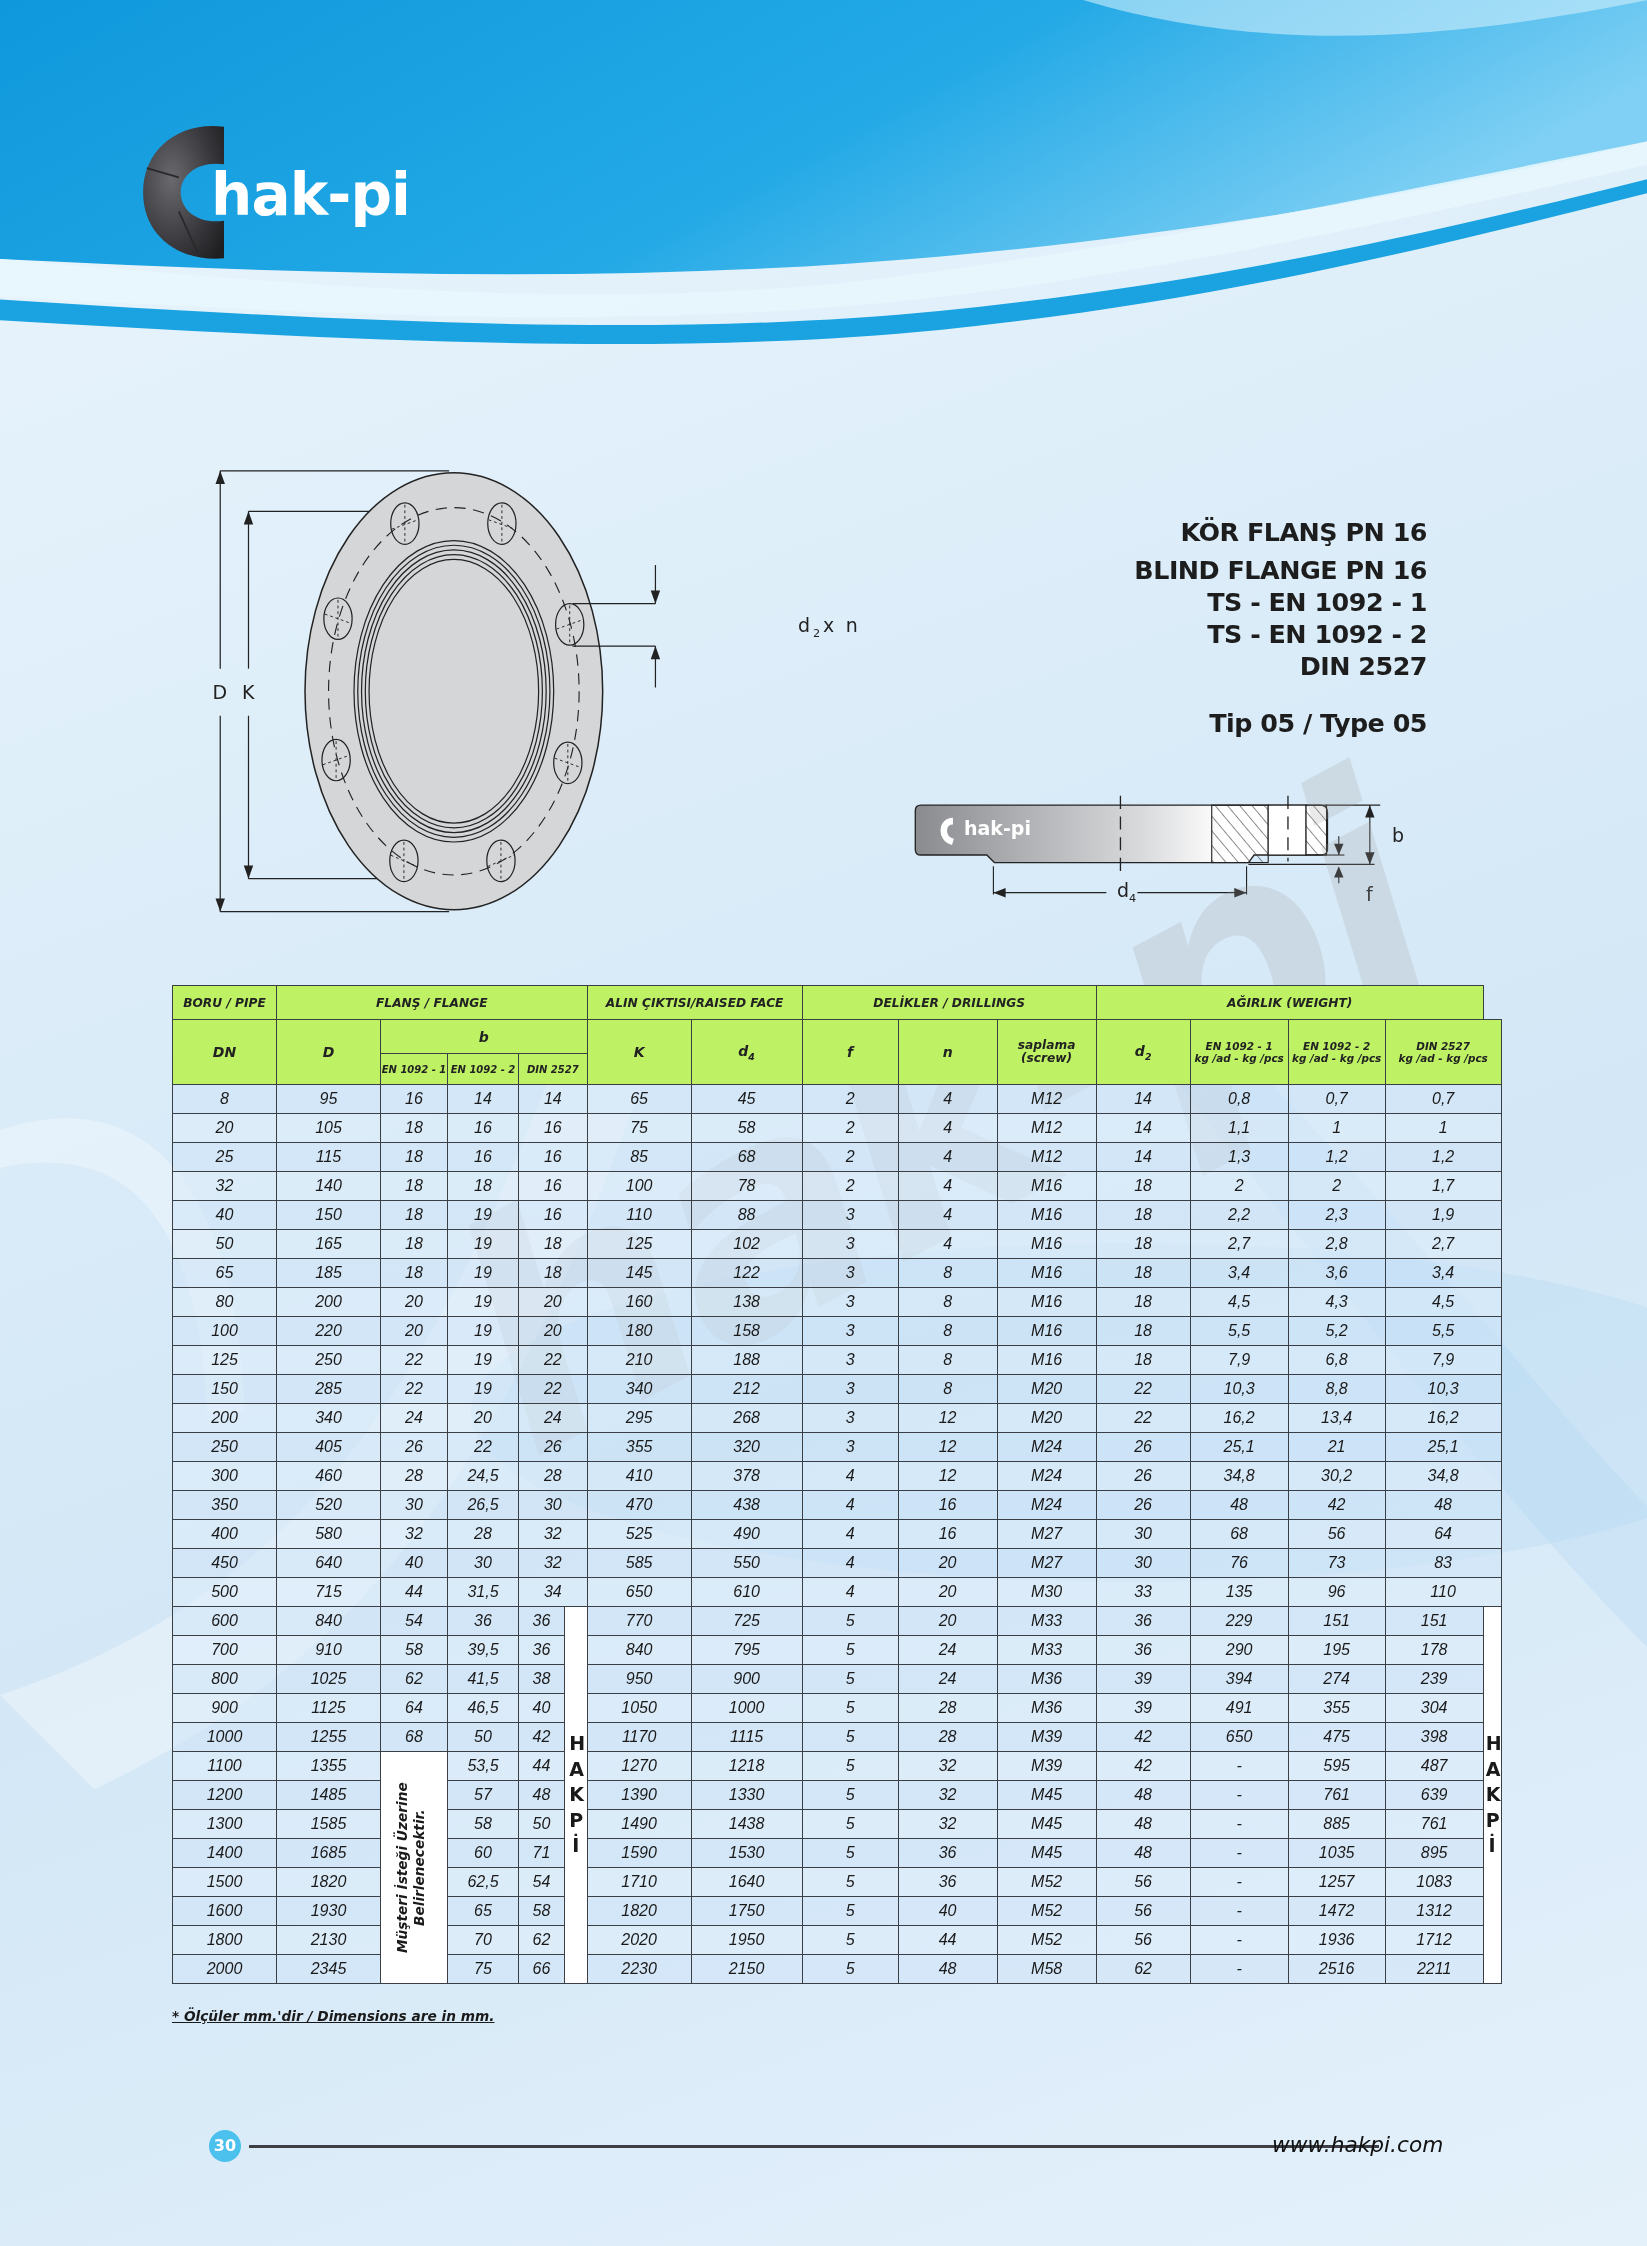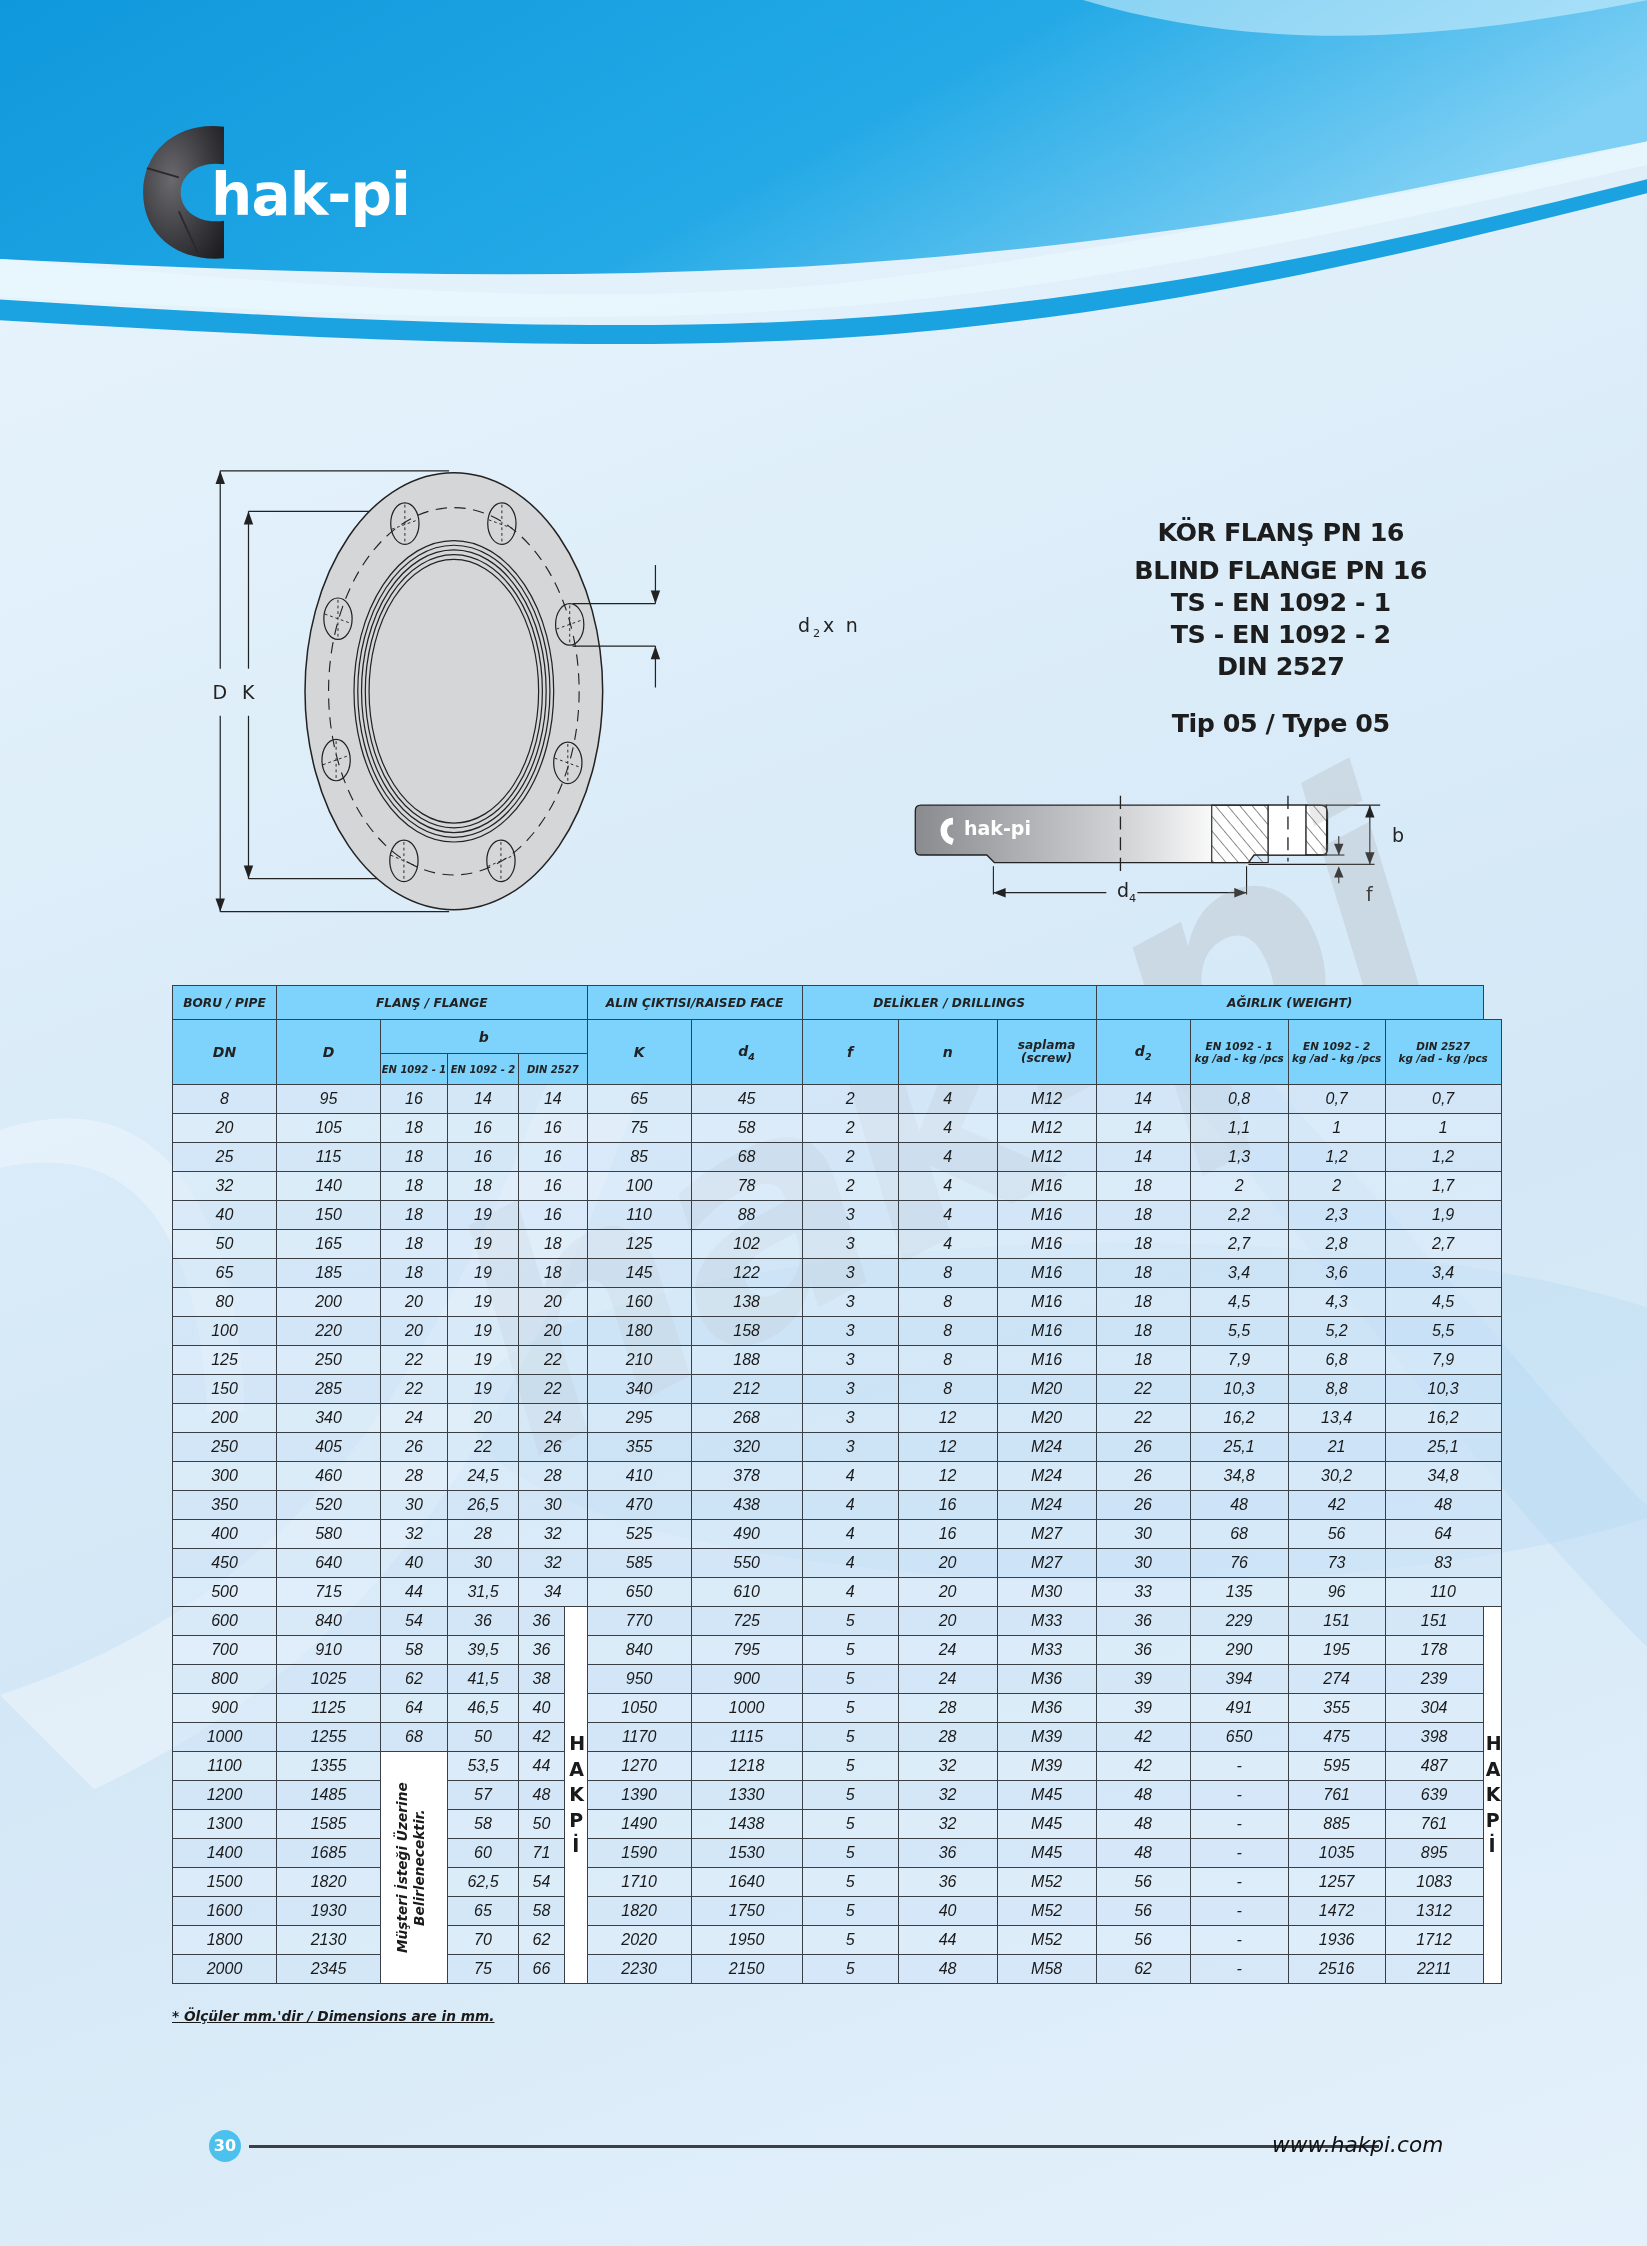--- a/index.html
+++ b/index.html
@@ -4,31 +4,31 @@
 <style>
   html,body{margin:0;padding:0;}
   body{width:1648px;height:2247px;position:relative;overflow:hidden;
     font-family:"Liberation Sans","DejaVu Sans",sans-serif;color:#1a1a1a;
     background:linear-gradient(160deg,#eaf5fc 0%,#dcedf9 35%,#d3e7f6 60%,#e4f1fb 100%);}
   .bg-swoosh{position:absolute;pointer-events:none;}
   .hdr{position:absolute;left:0;top:0;width:1648px;height:320px;overflow:hidden;}
   .logo{position:absolute;left:141px;top:121px;display:flex;align-items:center;}
   .logo-c{width:87px;height:143px;position:relative;}
   .logo-text{font-family:"DejaVu Sans",sans-serif;font-weight:bold;font-size:58px;color:#fff;letter-spacing:-0.9px;margin-left:-17px;margin-top:5.6px;}
-  .titles{position:absolute;right:221px;top:516px;text-align:center;font-family:"DejaVu Sans",sans-serif;font-weight:bold;color:#1d1d1d;}
+  .titles{position:absolute;right:221px;top:516px;text-align:right;font-family:"DejaVu Sans",sans-serif;font-weight:bold;color:#1d1d1d;}
   .titles div{font-size:25.4px;line-height:32px;letter-spacing:-0.5px;}
   .titles .t1{margin-bottom:5.6px;}
   .titles .t6{margin-top:25px;}
   .diagram{position:absolute;left:207px;top:452px;}
   .side-diagram{position:absolute;left:904px;top:772px;}
   .dim-label{position:absolute;font-size:19px;color:#222;font-family:"DejaVu Sans",sans-serif;}
   table.spec{position:absolute;left:172px;top:985px;width:1327px;border-collapse:collapse;table-layout:fixed;
     font-family:"Liberation Sans",sans-serif;font-style:italic;}
   table.spec td,table.spec th{border:1.5px solid #3a3f46;text-align:center;padding:0;height:28px;font-size:16px;}
-  table.spec th{background:#7dd3fc;font-weight:bold;font-size:11.8px;color:#222;font-family:"DejaVu Sans",sans-serif;}
+  table.spec th{background:#bef264;font-weight:bold;font-size:11.8px;color:#222;font-family:"DejaVu Sans",sans-serif;}
   table.spec th.big{font-size:12.2px;}
   table.spec th.sym{font-size:14px;}
   table.spec tbody td{background:rgba(207,228,247,0.55);}
   table.spec tbody tr:nth-child(even) td{background:rgba(222,237,250,0.6);}
   table.spec td.blank{background:#fff !important;}
   .vtext{writing-mode:vertical-rl;transform:rotate(180deg);font-style:italic;font-weight:bold;font-size:13.7px;line-height:17px;white-space:nowrap;font-family:"DejaVu Sans",sans-serif;}
   .hakpi{font-weight:bold;font-style:normal;font-size:19px;line-height:25.4px;font-family:"DejaVu Sans",sans-serif;}
   .note{position:absolute;left:172px;top:2008px;font-size:13.7px;font-weight:bold;font-style:italic;font-family:"DejaVu Sans",sans-serif;text-decoration:underline;}
   .footer{position:absolute;left:209px;top:2130px;width:1239px;height:32px;}
   .page-num{position:absolute;left:0;top:0;width:32px;height:32px;border-radius:50%;background:#4cc1ee;color:#fff;font-weight:bold;font-size:16px;line-height:32px;text-align:center;font-family:"DejaVu Sans",sans-serif;}

